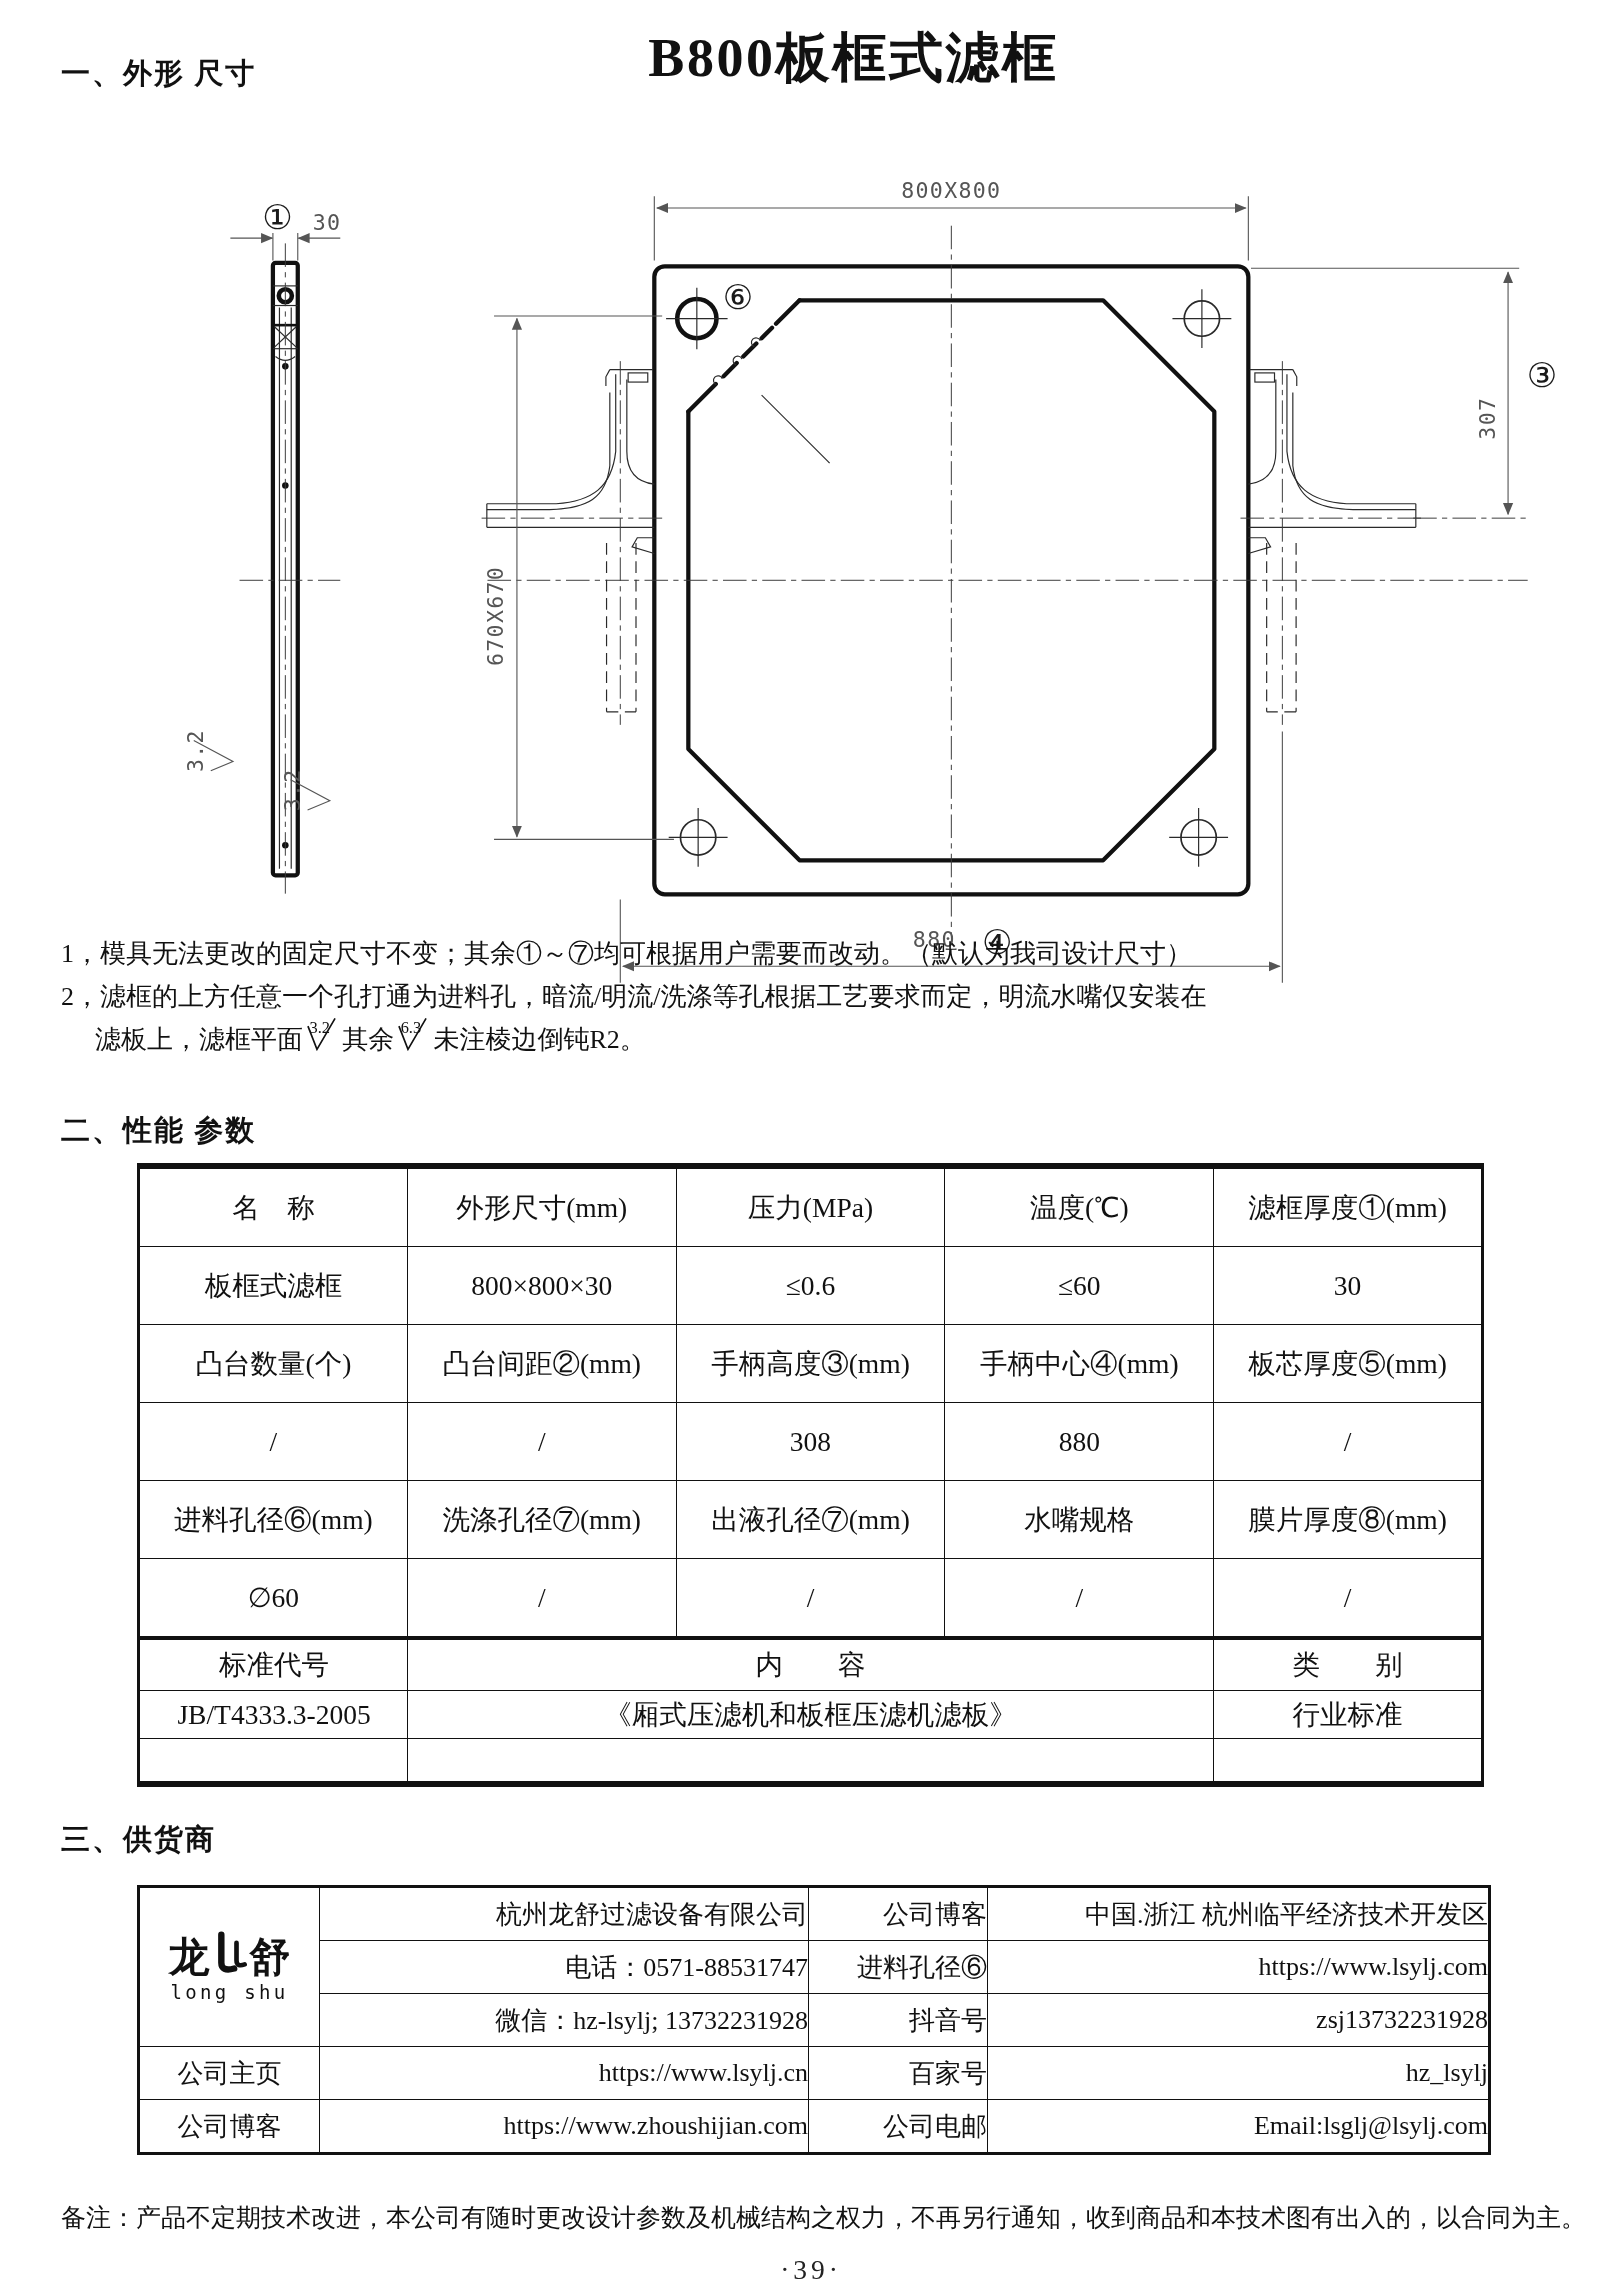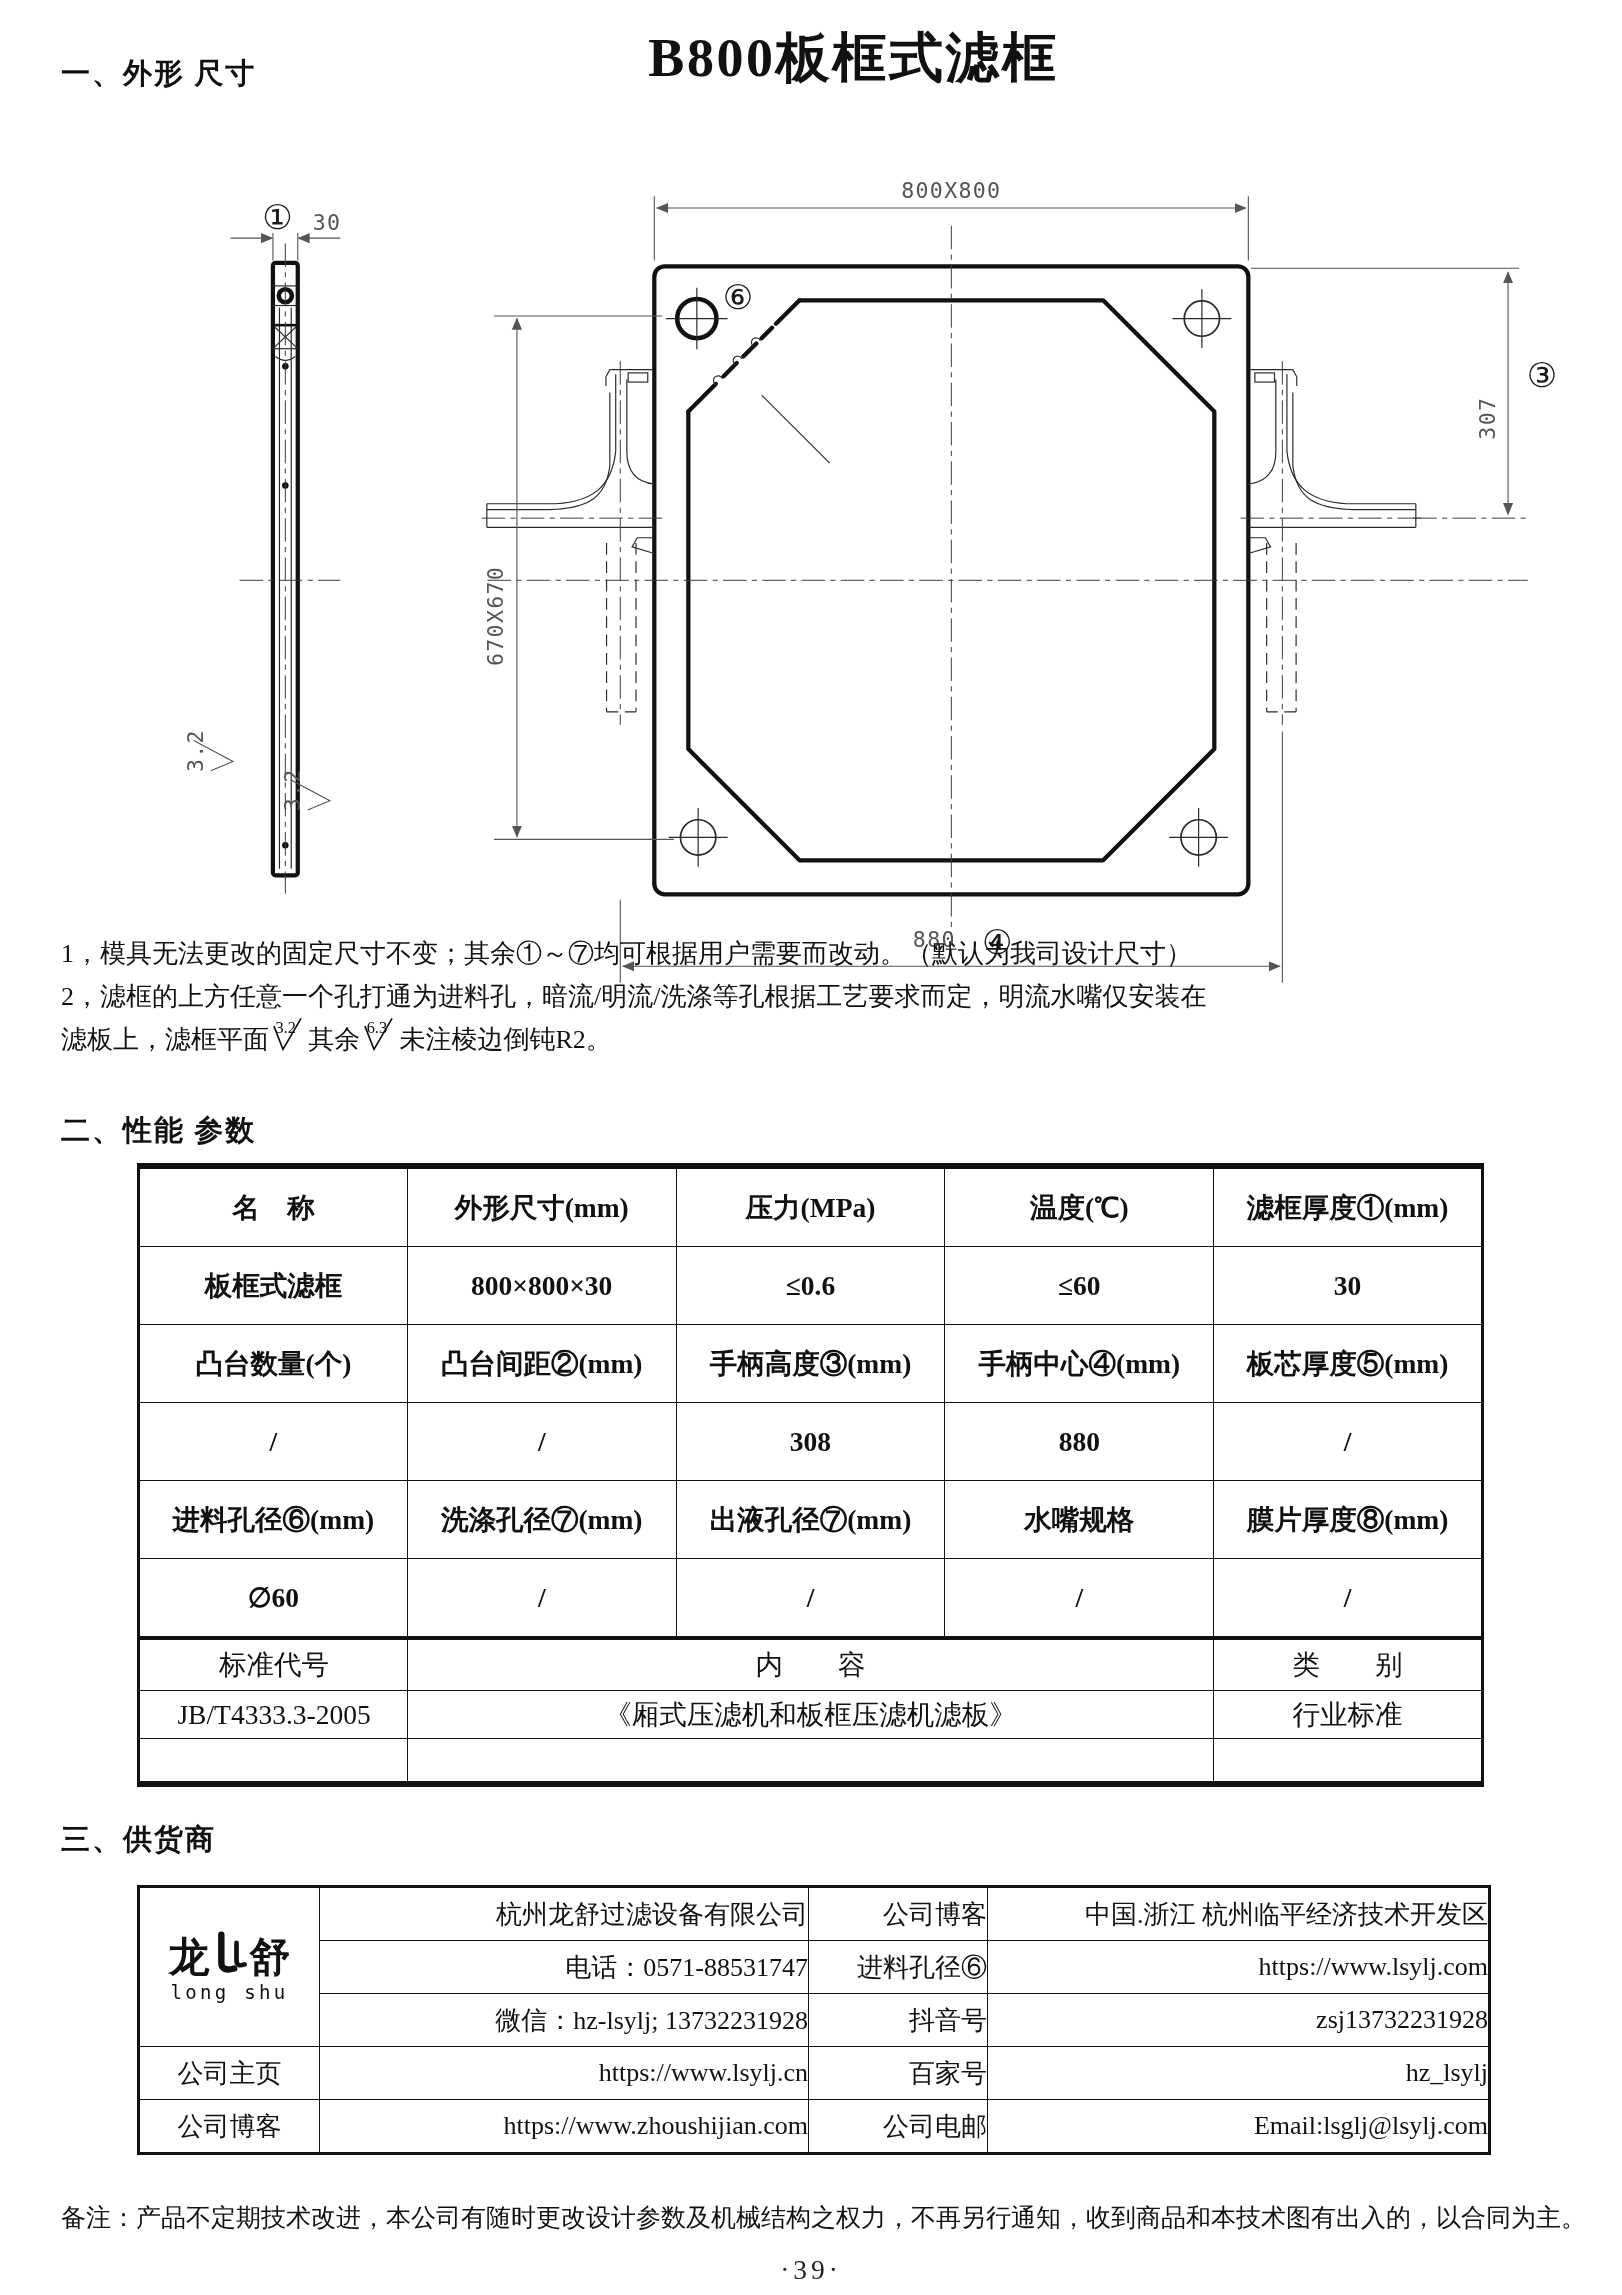--- a/index.html
+++ b/index.html
@@ -5,42 +5,42 @@
   html,body{margin:0;padding:0;background:#888;}
   .page{position:relative;width:1622px;height:2295px;background:#ffffff;overflow:hidden;
         font-family:"Liberation Serif", serif;color:#111;}
   .title{position:absolute;left:85px;right:0;top:22px;text-align:center;
          font-size:54px;font-weight:700;letter-spacing:2.6px;}
   .h{position:absolute;font-size:29px;font-weight:700;letter-spacing:2px;}
   .h1{left:61px;top:54px;}
   .h2{left:61px;top:1111px;}
   .h3{left:61px;top:1820px;}
   .notes{position:absolute;left:61px;top:932px;font-size:26px;line-height:43px;white-space:nowrap;}
-  .notes .ind{}
+  .notes .ind{margin-left:34px;}
   
   .rfn{display:inline-block;position:relative;width:34px;height:26px;vertical-align:-1.3px;margin:0 2.6px;}
   .rfn .rv{position:absolute;top:-17px;left:3.9px;font-size:16.4px;color:#111;letter-spacing:0;}
   .rfn svg{position:absolute;left:0;top:-6.5px;width:31px;height:35px;}
   
   .drawing{position:absolute;left:0;top:0;width:1622px;height:2295px;pointer-events:none;}
   .thick{fill:none;stroke:#111;stroke-width:6.5;stroke-linejoin:round;stroke-linecap:round;}
   .med{fill:none;stroke:#111;stroke-width:4;}
   .thin{fill:none;stroke:#2a2a2a;stroke-width:1.8;}
   .thin2{fill:none;stroke:#2a2a2a;stroke-width:2.6;}
   .donut{fill:none;stroke:#111;stroke-width:7;}
   .dot{fill:#111;stroke:none;}
   .cl{fill:none;stroke:#3a3a3a;stroke-width:1.5;stroke-dasharray:36 8 8 8;}
   .hid{fill:none;stroke:#2a2a2a;stroke-width:1.8;stroke-dasharray:18 10;}
   .dim{fill:none;stroke:#555;stroke-width:1.7;}
   .dimtxt{font-family:"DejaVu Sans Mono", monospace;font-size:33px;fill:#555;letter-spacing:2px;}
   .lbl{font-family:"DejaVu Sans", sans-serif;font-size:52px;fill:#1a1a1a;}
   
   .ptable{position:absolute;left:137px;top:1163px;width:1347px;border-collapse:collapse;table-layout:fixed;
           font-size:27.5px;text-align:center;border:3.3px solid #111;border-top-width:6.5px;}
-  .ptable td{border:1.3px solid #111;height:77px;padding:0 11px;overflow:hidden;font-weight:bold;}
+  .ptable td{border:1.3px solid #111;height:77px;padding:0 11px;overflow:hidden;}
   .stable{position:absolute;left:137px;top:1637px;width:1347px;border-collapse:collapse;table-layout:fixed;
           font-size:27.5px;text-align:center;border:3.3px solid #111;border-top-width:3.9px;border-bottom-width:6.5px;}
   .stable td{border:1.3px solid #111;padding:0 3.9px;overflow:hidden;}
   .stable .r1 td{height:50px;}
   .stable .r2 td{height:47px;}
   .stable .r3 td{height:42px;}
   .stable .lft{text-align:center;padding-left:5.2px;}
   
   .suptable{position:absolute;left:137px;top:1885px;width:1351px;border-collapse:collapse;table-layout:fixed;
             font-size:26px;border:3.9px solid #111;}

